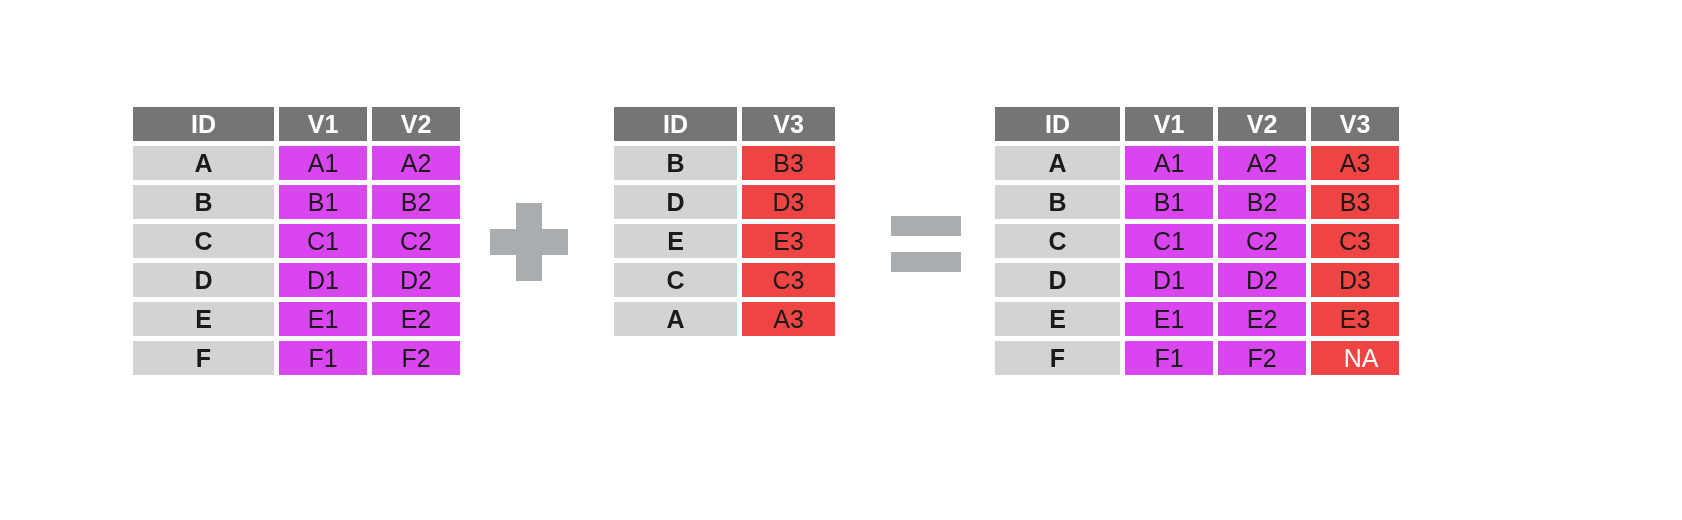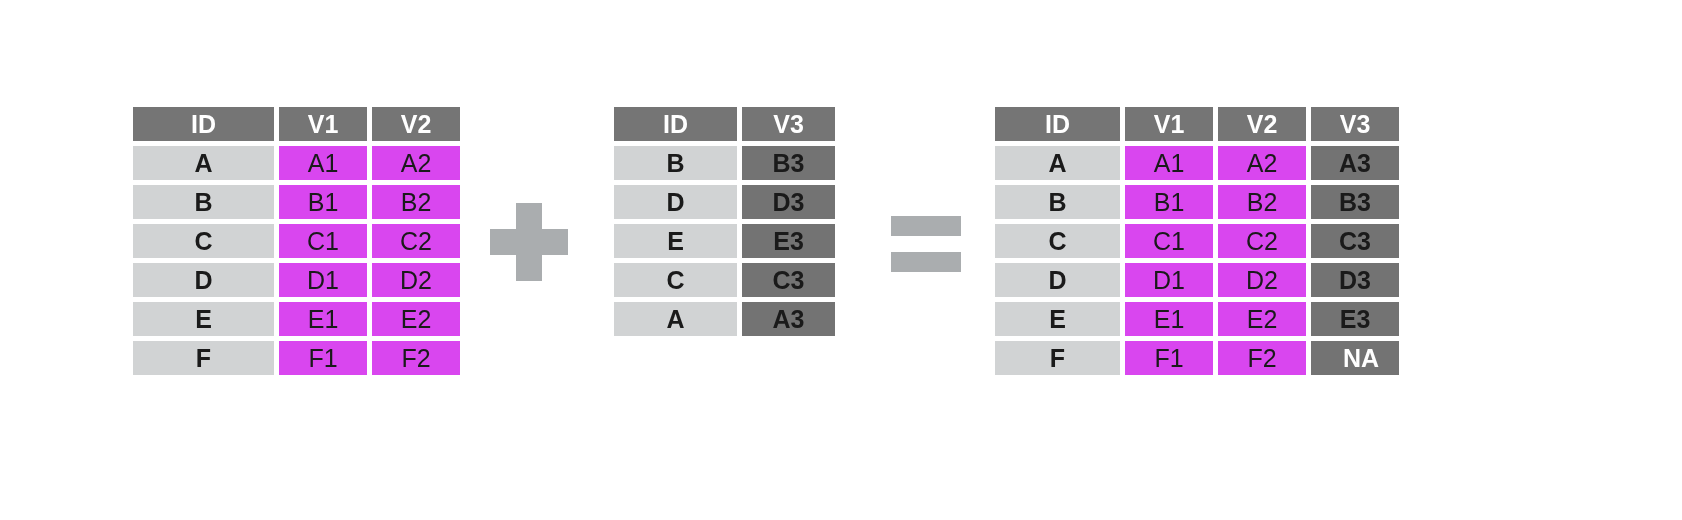--- a/index.html
+++ b/index.html
@@ -47,22 +47,21 @@
     font-size: 25px;
   }
   .cell.id {
     background: #d1d3d4;
     font-weight: bold;
   }
   .cell.v-blue {
     background: #d946ef;
   }
   .cell.v-green {
-    background: #737373;
-    font-weight: bold;
+    background: #ef4444;
   }
   .cell.na {
     color: #ffffff;
     padding-left: 12px;
   }
 
   
   .t-left .c0 { width: 141px; }
   .t-left .c1 { width: 88px; }
   .t-left .c2 { width: 88px; }

